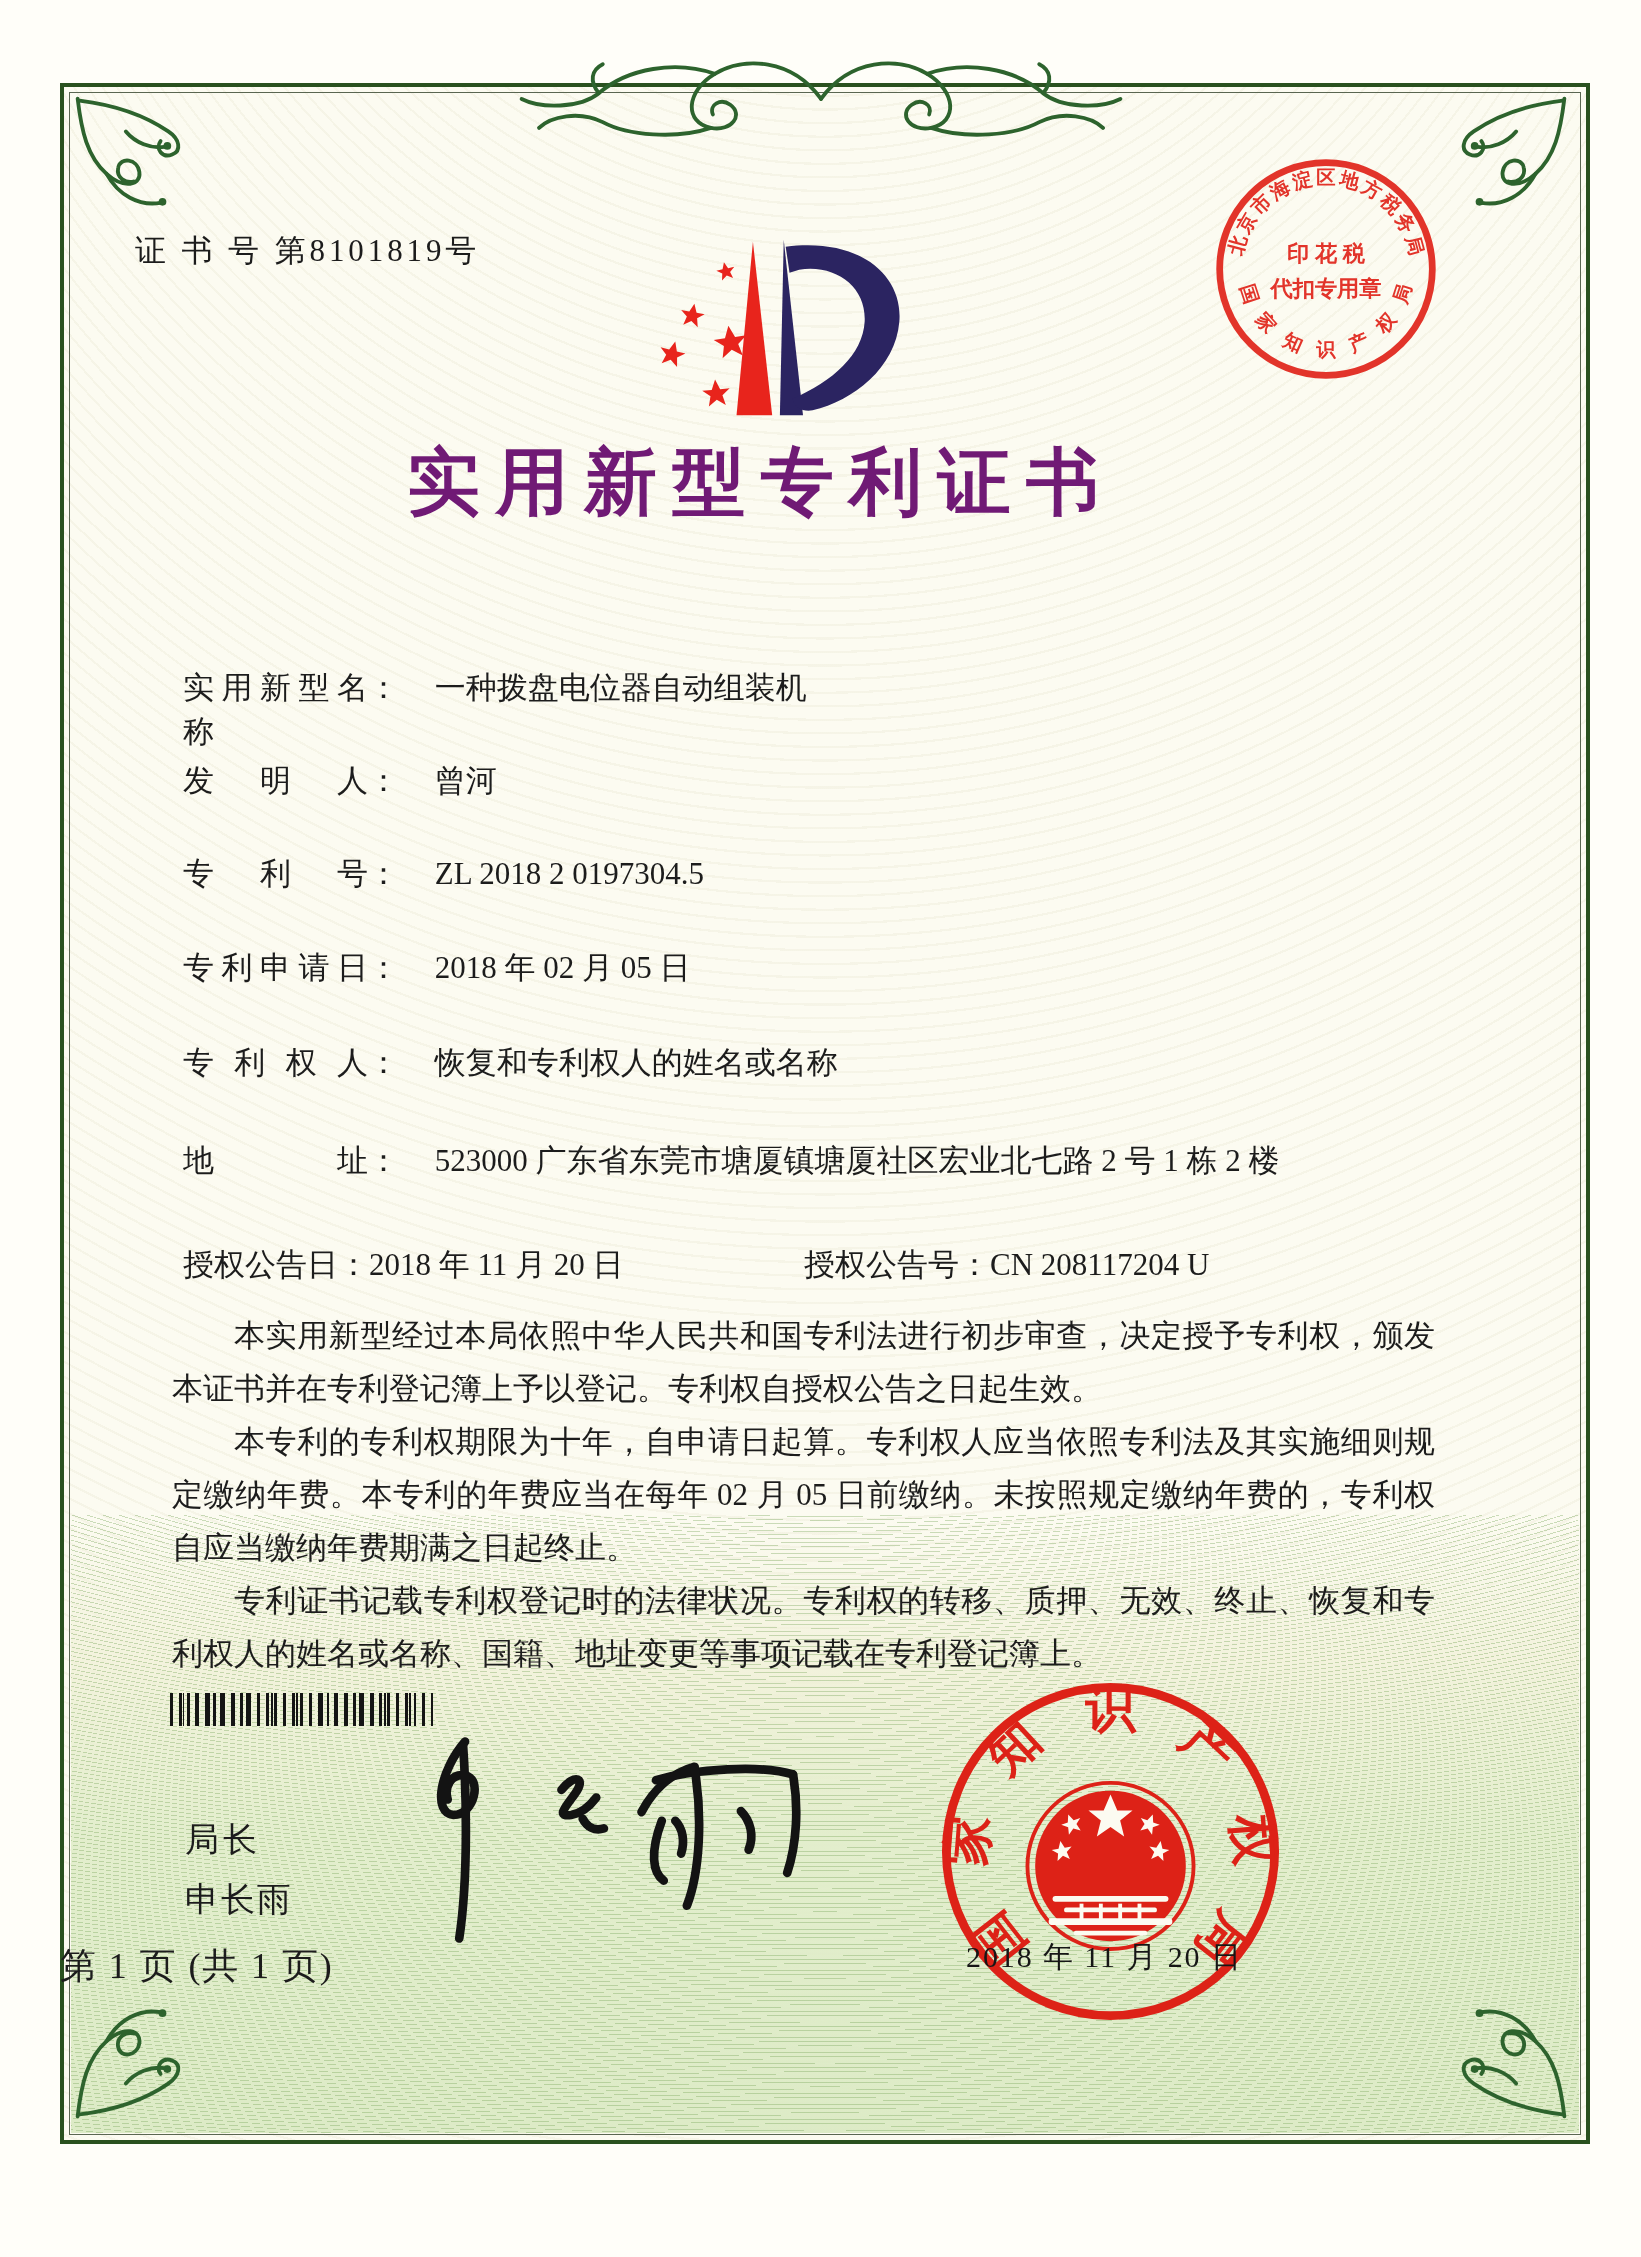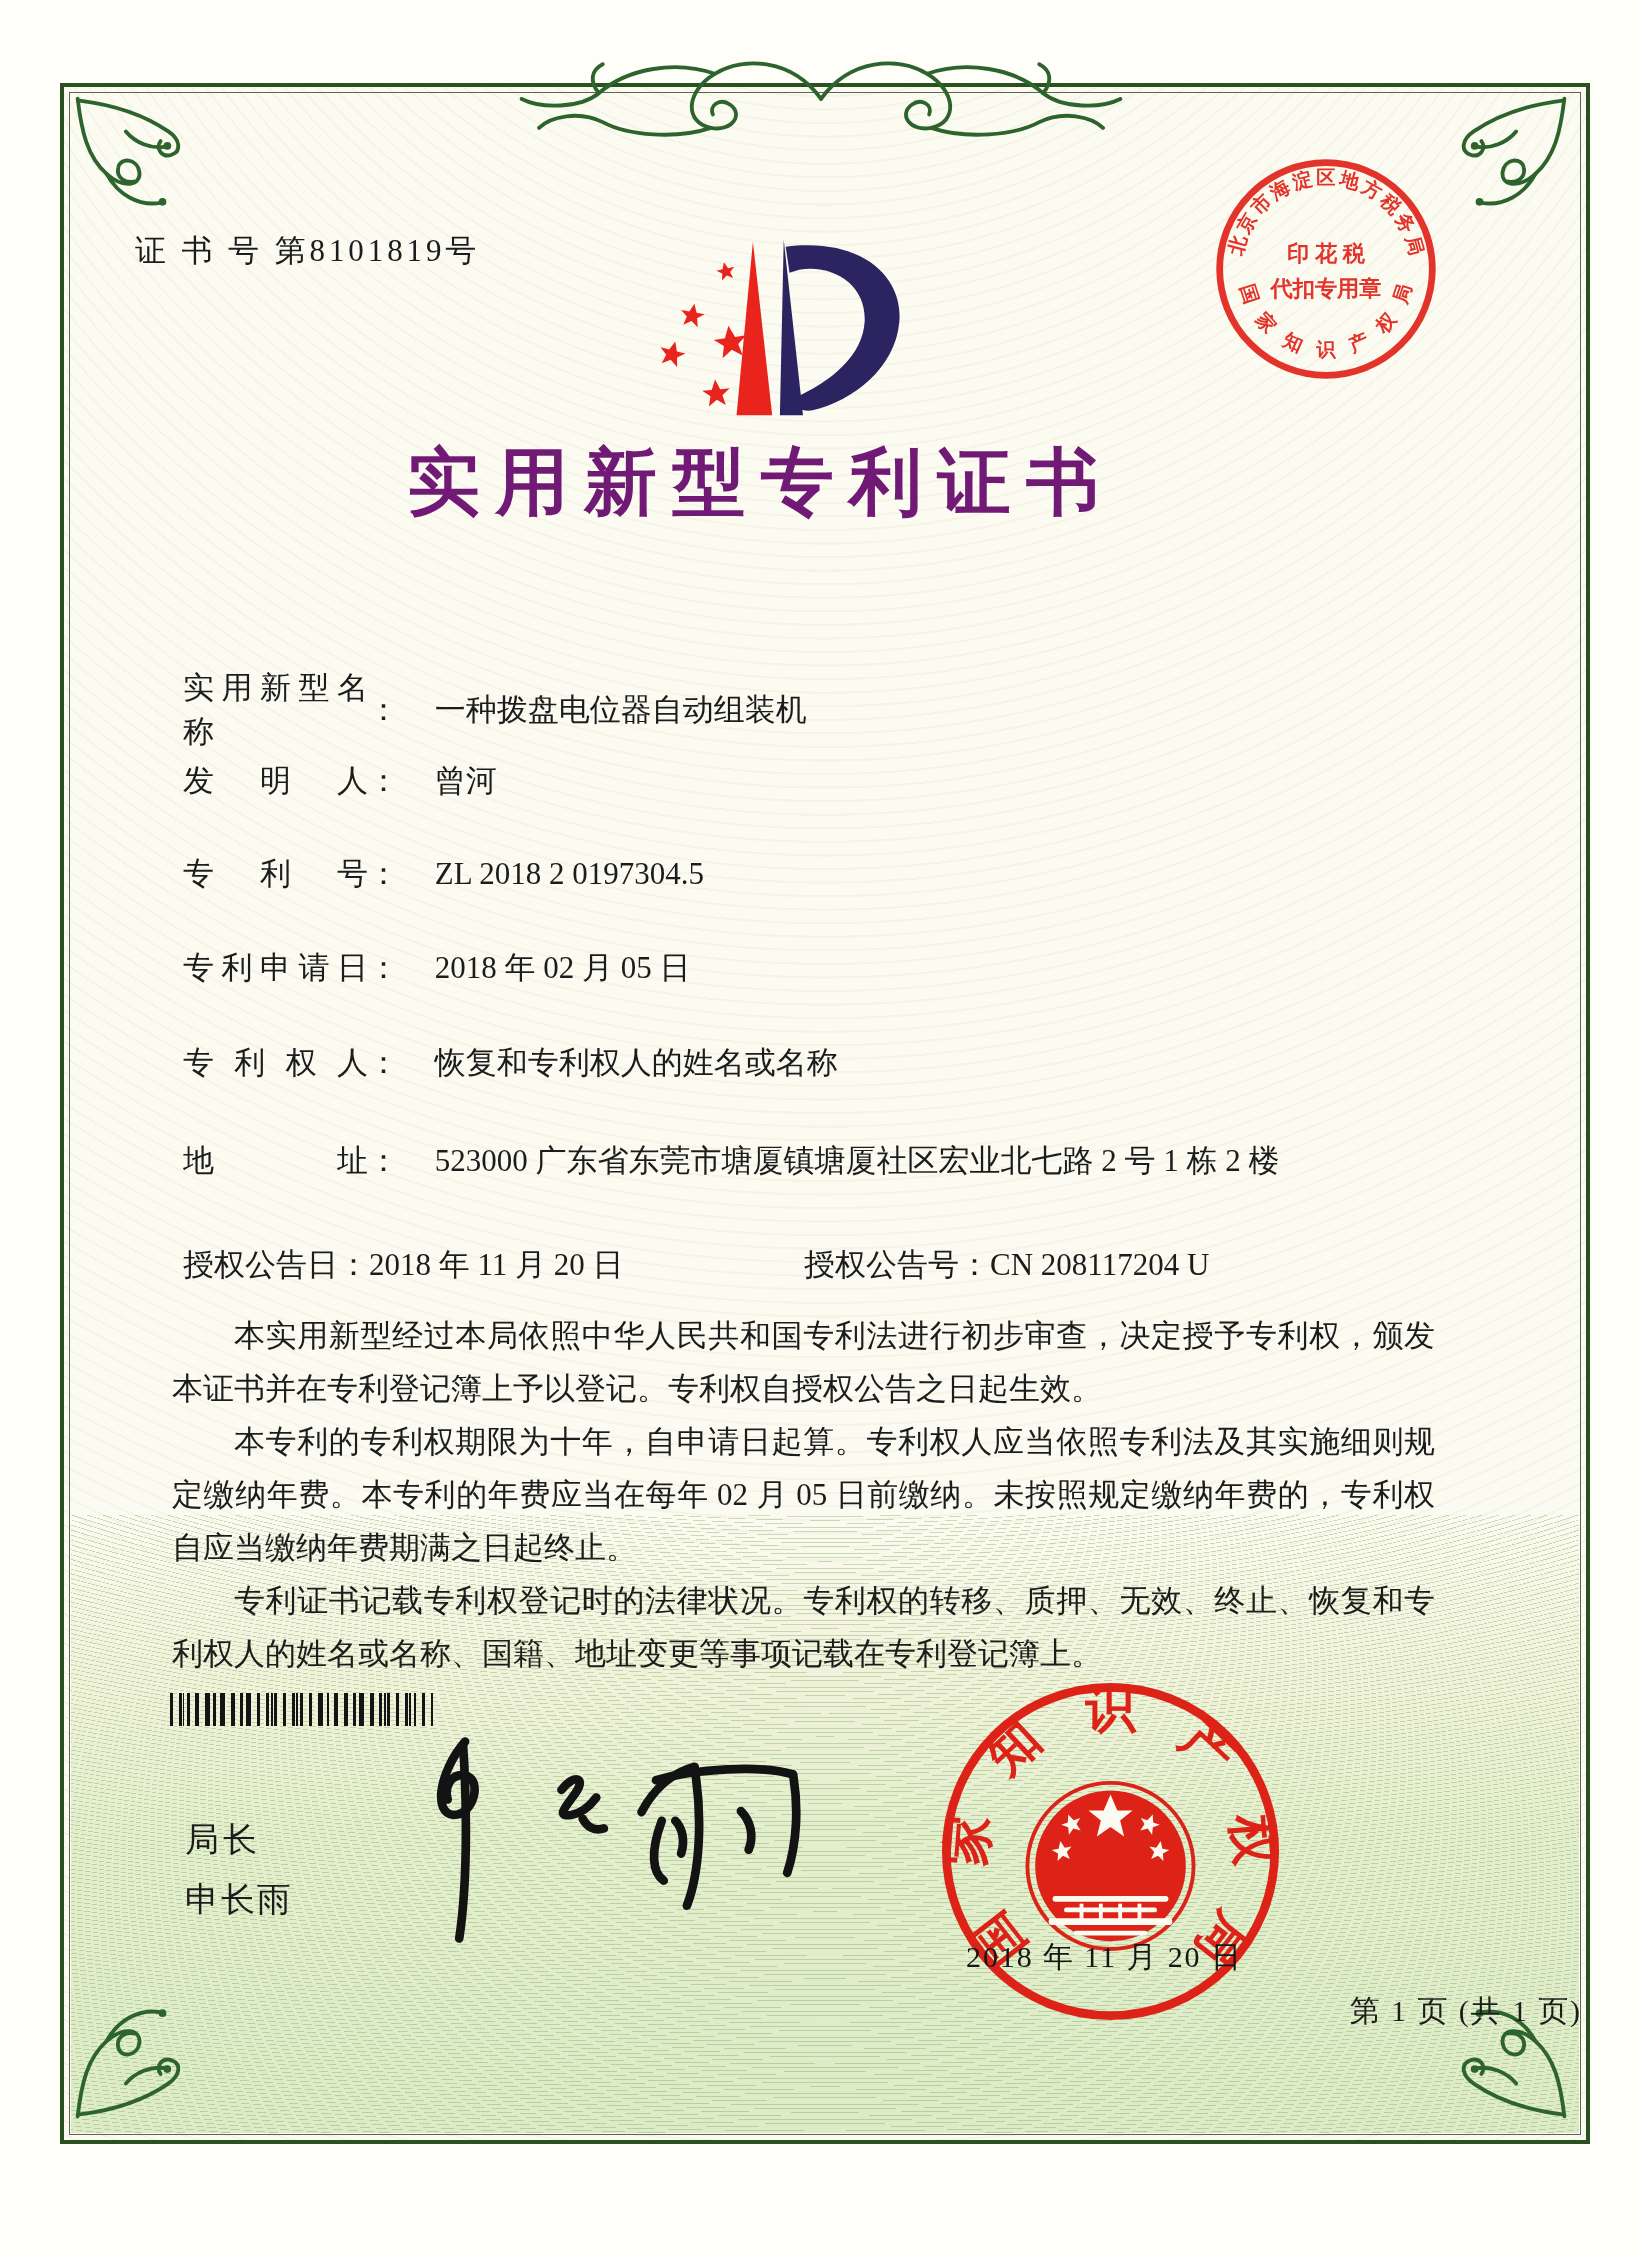--- a/index.html
+++ b/index.html
@@ -31,21 +31,21 @@
         rgba(225,237,202,0.92) 319px, rgba(219,234,196,0.95) 100%);
   }
   
   .ornament{position:absolute;color:#2d632d;}
   
   .cert-no{position:absolute;left:99px;top:230px;font-size:31px;letter-spacing:3.9px;margin-left:36px;}
   .title{
     position:absolute;left:0;top:434px;width:1506px;text-align:center;
     font-size:73px;font-weight:700;letter-spacing:15.4px;text-indent:15.4px;color:#701a75;
   }
-  .field{position:absolute;left:183px;width:1250px;display:flex;align-items:center;
+  .field{position:absolute;left:183px;width:1250px;display:flex;align-items:flex-start;
          font-size:31px;line-height:44px;}
   .f-label{display:inline-block;width:185px;text-align:justify;text-align-last:justify;flex:none;}
   .f-colon{flex:none;}
   .f-value{flex:1;padding-left:5.8px;margin-left:30px;}
   .field.address{line-height:58px;font-family:Liberation Serif, serif;}
   .grant-row{position:absolute;left:0;top:1244px;width:1641px;font-size:31px;}
   .grant-left{position:absolute;left:183px;}
   .grant-right{position:absolute;left:804px;}
   .body-text{
     position:absolute;left:172px;top:1309px;width:1263px;
@@ -60,21 +60,21 @@
   }
   .sig-role{position:absolute;left:185px;top:1817px;font-size:34px;
             font-family:"Liberation Sans","DejaVu Sans",sans-serif;font-weight:500;letter-spacing:3.9px;}
   .sig-name{position:absolute;left:185px;top:1877px;font-size:34px;
             font-family:"Liberation Sans","DejaVu Sans",sans-serif;font-weight:500;letter-spacing:1.9px;}
   .signature{position:absolute;left:357px;top:1730px;}
   .seal{position:absolute;left:927px;top:1668px;}
   .seal-date{position:absolute;left:966px;top:1937px;font-size:30px;letter-spacing:1.9px;color:#161616;z-index:6;}
   .tax-stamp{position:absolute;left:1210px;top:153px;opacity:.93;}
   .logo{position:absolute;left:637px;top:237px;}
-  .footer{position:absolute;left:60px;top:1991px;width:1522px;text-align:right;font-size:30px;letter-spacing:1.9px;}
+  .footer{position:absolute;left:60px;top:1942px;width:1522px;text-align:left;font-size:36px;letter-spacing:1.9px;}
   .content{position:absolute;inset:0;z-index:3;}
 </style>
 </head>
 <body>
 
 <div class="page">
 
   <div class="frame">
     <div class="frame-inner"></div>
     <div class="waves"></div>

